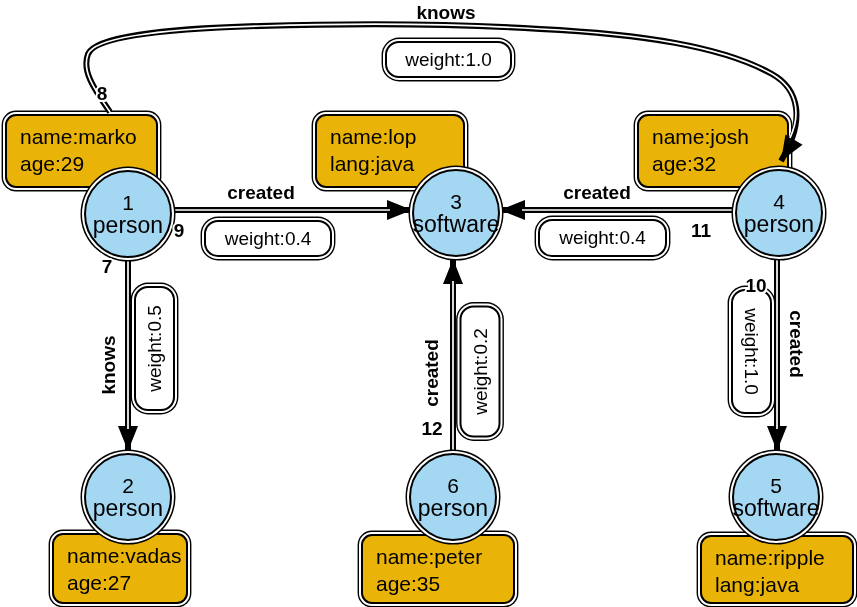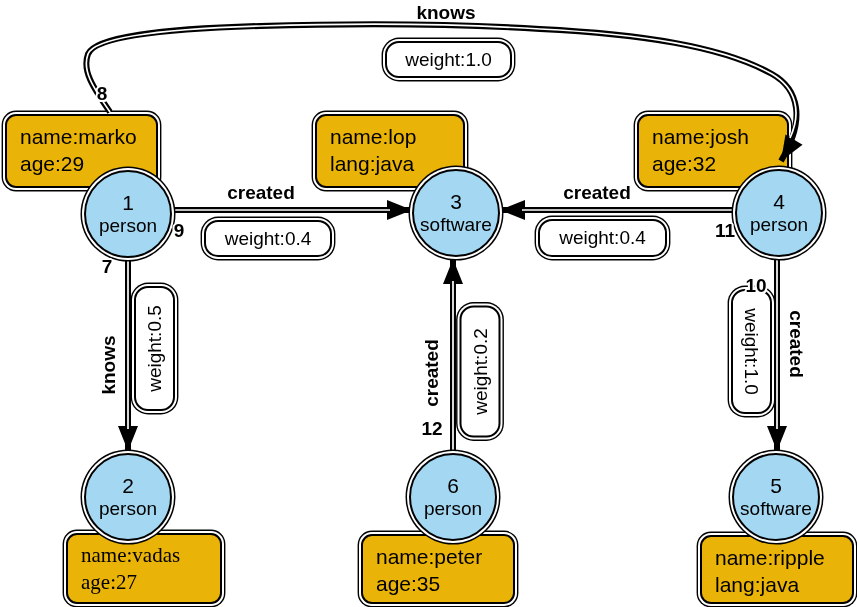--- a/index.html
+++ b/index.html
@@ -13,21 +13,21 @@
   .pbox {
     position:absolute; background:#eab308; box-sizing:border-box;
     border:2.3px solid #000; border-radius:11px;
     box-shadow:0 0 0 2px #fff, 0 0 0 3.4px #000;
     font-size:21px; line-height:27px; padding:7px 0 0 13px;
     z-index:1; white-space:nowrap;
   }
   .pb-marko  { left:5px;   top:114px; width:153px; height:74px; }
   .pb-lop    { left:315px; top:114px; width:150px; height:74px; }
   .pb-josh   { left:637px; top:114px; width:152px; height:74px; }
-  .pb-vadas  { left:66px;  top:533px; width:156px; height:71px;font-family:Liberation Serif, serif; }
+  .pb-vadas  { left:52px;  top:533px; width:136px; height:71px; }
   .pb-peter  { left:361px; top:534px; width:154px; height:70px; }
   .pb-ripple { left:700px; top:535px; width:154px; height:69px; }
 
   
   .wbox {
     position:absolute; background:#fff; box-sizing:border-box;
     border:2.3px solid #000; border-radius:14px;
     box-shadow:0 0 0 2px #fff, 0 0 0 3.4px #000;
     font-size:19px; display:flex; align-items:center; justify-content:center;
     z-index:3; white-space:nowrap;
@@ -41,21 +41,21 @@
 
   
   .node {
     position:absolute; width:88px; height:88px; border-radius:50%;
     background:#A3D7F2; border:2.5px solid #000; box-sizing:border-box;
     box-shadow:0 0 0 2px #fff, 0 0 0 3.5px #000;
     display:flex; flex-direction:column; align-items:center; justify-content:center;
     text-align:center; z-index:4;
   }
   .node .nid   { font-size:21px; line-height:23px; }
-  .node .ntype { font-size:19px; line-height:23px; }
+  .node .ntype { font-size:23px; line-height:23px; }
   .n1 { left:84px;  top:170px; }
   .n3 { left:412px; top:169px; }
   .n4 { left:735px; top:169px; }
   .n2 { left:84px;  top:453px; }
   .n6 { left:409px; top:453px; }
   .n5 { left:732px; top:453px; }
 
   
   .elabel, .eid {
     position:absolute; font-weight:bold; font-size:19px; z-index:5; white-space:nowrap;
@@ -68,21 +68,21 @@
   .elabel.cw  { transform:translate(-50%,-50%) rotate(90deg); }
   .el-knows-top  { left:446px; top:13px; }
   .el-created-l  { left:261px; top:193px; }
   .el-created-r  { left:597px; top:193px; }
   .el-knows-7    { left:109px; top:365px; }
   .el-created-12 { left:432px; top:373px; }
   .el-created-10 { left:796px; top:344px; }
   .id-8  { left:102px; top:94px; }
   .id-9  { left:179px; top:231px; }
   .id-7  { left:107px; top:267px; }
-  .id-11 { left:725px; top:231px; }
+  .id-11 { left:701px; top:231px; }
   .id-10 { left:756px; top:286px; }
   .id-12 { left:432px; top:429px; }
 
   .eline  { stroke:#000; stroke-width:6; fill:none; }
   .ecore  { stroke:#fff; stroke-width:1.7; fill:none; }
 </style>
 </head>
 <body>
 
 <div class="stage">

